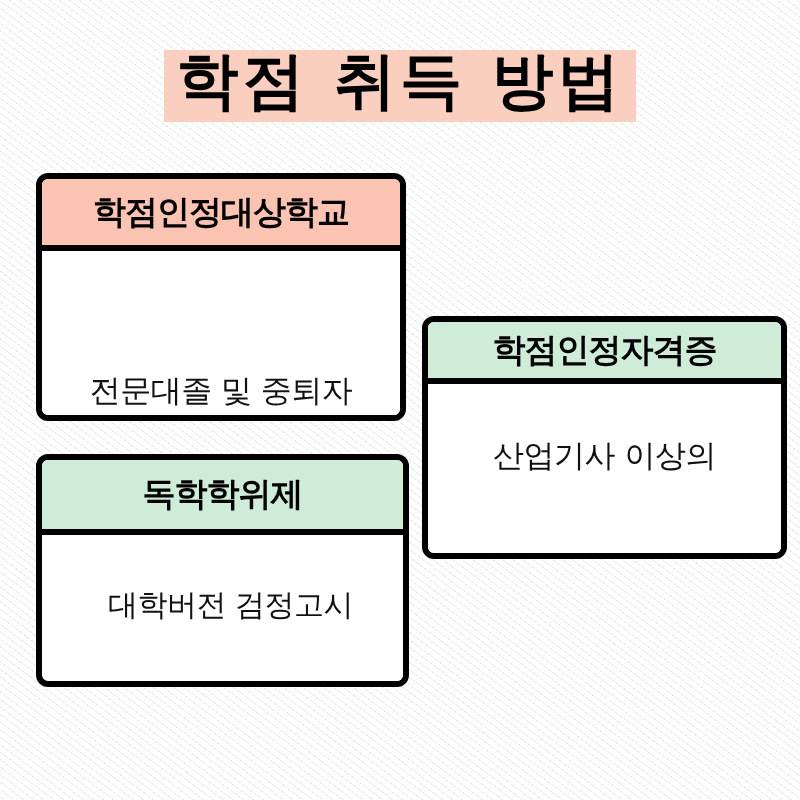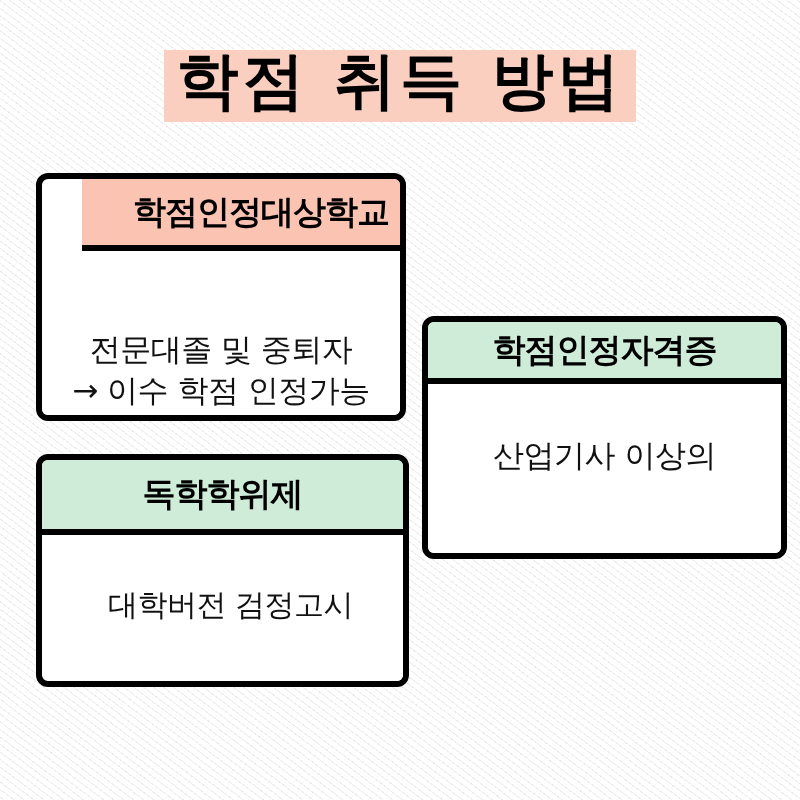--- a/index.html
+++ b/index.html
@@ -96,21 +96,21 @@
     font-size: 31px;
     font-weight: 400;
     line-height: 1.32;
     letter-spacing: -0.5px;
     white-space: nowrap;
     font-family: "DejaVu Sans", "Liberation Sans", sans-serif;
   }
 
   
   #card-accredited-schools { left: 36px; top: 173px; width: 370px; height: 248px; }
-  #card-accredited-schools .card-header { height: 72px; background-color: #fbc3b2; margin-left: 40px; }
+  #card-accredited-schools .card-header { height: 72px; background-color: #fbc3b2; }
   #card-accredited-schools .card-body { justify-content: flex-end; padding-top: 16px; }
 
   
   #card-accredited-certificates { left: 422px; top: 316px; width: 365px; height: 243px; }
   #card-accredited-certificates .card-header { height: 62px; background-color: #cfecd8; }
   #card-accredited-certificates .card-body { justify-content: center; padding-bottom: 30px; }
 
   
   #card-self-study-degree { left: 36px; top: 454px; width: 373px; height: 233px; }
   #card-self-study-degree .card-header { height: 75px; background-color: #cfecd8; }
@@ -130,21 +130,20 @@
 <div id="stage">
 
   <div id="page-title">
     <span class="title-text">학점 취득 방법</span>
   </div>
 
   <div class="card" id="card-accredited-schools">
     <div class="card-header">학점인정대상학교</div>
     <div class="card-body">
       <span class="line">전문대졸 및 중퇴자</span>
-      <span class="line arrow-glyph">→ 이수 학점 인정가능</span>
     </div>
   </div>
 
   <div class="card" id="card-accredited-certificates">
     <div class="card-header">학점인정자격증</div>
     <div class="card-body">
       <span class="line">산업기사 이상의</span>
     </div>
   </div>
 

